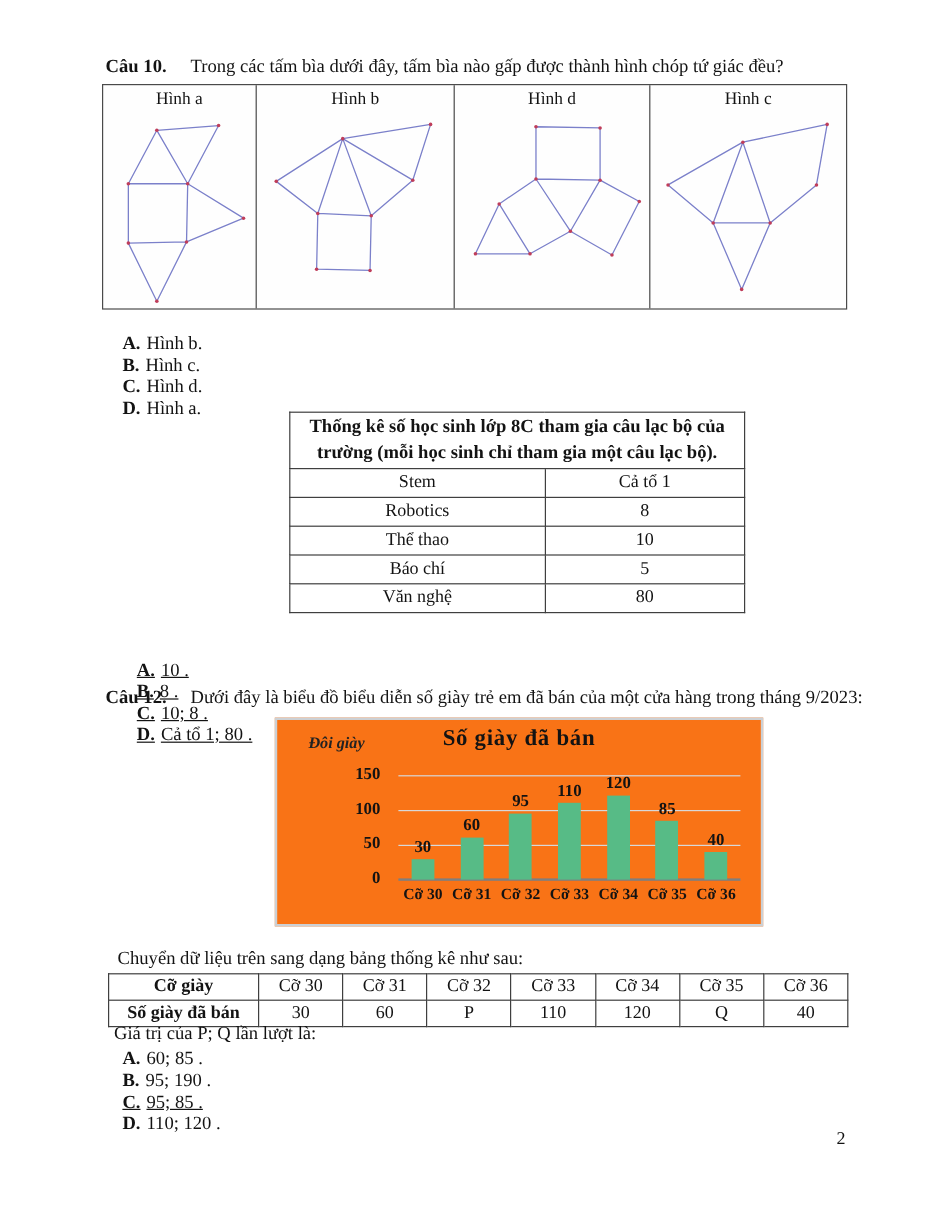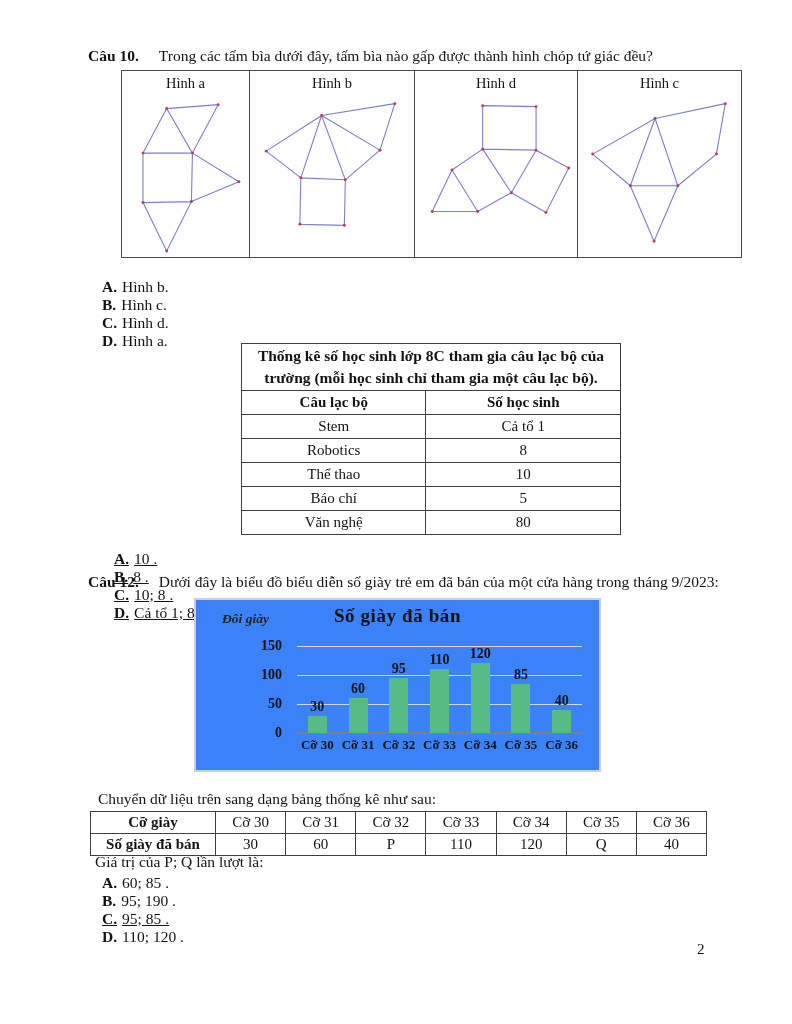--- a/index.html
+++ b/index.html
@@ -3,21 +3,21 @@
 <meta charset="utf-8">
 <style>
   html,body{margin:0;padding:0;background:#ffffff;}
   .page{position:relative;width:792px;height:1024px;background:#ffffff;
         font-family:"Liberation Serif",serif;color:#131313;overflow:hidden;}
   .abs{position:absolute;margin:0;}
   .qline{font-size:15.5px;width:660px;line-height:1.25;}
   .qline b{margin-right:20px;}
 
   
-  .figtable{display:flex;width:621px;height:188px;border:1px solid #4a4a4a;background:#fefefe;box-sizing:border-box;margin-left:36px;}
+  .figtable{display:flex;width:621px;height:188px;border:1px solid #4a4a4a;background:#fefefe;box-sizing:border-box;}
   .figcell{position:relative;height:100%;border-right:1px solid #4a4a4a;box-sizing:border-box;}
   .figcell:nth-child(1){width:128px;}
   .figcell:nth-child(2){width:165px;}
   .figcell:nth-child(3){width:163px;}
   .figcell:nth-child(4){width:163px;border-right:none;}
   .figlabel{position:absolute;top:4px;left:0;right:0;text-align:center;font-size:14.5px;}
   .figsvg{position:absolute;left:0;top:0;width:100%;height:100%;}
   .fig-lines{fill:none;stroke:#7b80ca;stroke-width:1.1;stroke-linejoin:round;}
   .fig-dot{fill:#bf3d5a;}
 
@@ -31,21 +31,21 @@
   .opts-b .opt:nth-child(2){width:162px;}
   .opts-b .opt:nth-child(3){width:155px;text-decoration:underline;}
 
   
   .q11table{border-collapse:collapse;width:380px;font-size:15px;text-align:center;margin-left:36px;}
   .q11table td,.q11table th{border:1px solid #3f3f3f;padding:0 4px;height:23px;}
   .q11table .ttl{font-weight:bold;font-size:15.5px;height:46px;line-height:1.45;}
   .q11table th{font-weight:bold;}
 
   
-  .chartbox{width:403px;height:170px;border:2px solid #ccd0d4;background:#3b82f6;box-sizing:content-box;}
+  .chartbox{width:403px;height:170px;border:2px solid #ccd0d4;background:#f97316;box-sizing:content-box;margin-left:35px;}
   .ylab{position:absolute;left:26px;top:11px;font-style:italic;font-weight:600;font-size:13.5px;color:#222;}
   .ctitle{position:absolute;left:0;right:0;top:5px;text-align:center;font-weight:bold;font-size:19px;letter-spacing:0.6px;}
   .layer{position:absolute;left:0;top:0;right:0;bottom:0;}
   .gline{position:absolute;height:1px;background:#d8d8d8;}
   .axisline{position:absolute;height:2px;background:#7f7f7f;}
   .yt{position:absolute;width:46px;text-align:right;font-weight:bold;font-size:14px;line-height:1;}
   #bars{position:absolute;left:101px;top:46px;width:285px;height:87px;display:flex;align-items:flex-end;}
   .bcol{flex:1;display:flex;flex-direction:column;align-items:center;justify-content:flex-end;height:100%;}
   .bval{font-weight:bold;font-size:14px;line-height:1;margin-bottom:2px;}
   .bar{width:19px;}
@@ -137,24 +137,20 @@
 
   <table class="q11table abs" style="left:205px;top:343px;">
     <tbody>
         <tr>
       <td colspan="2" class="ttl">
         <div>Thống kê số học sinh lớp 8C tham gia câu lạc bộ của</div>
         <div>trường (mỗi học sinh chỉ tham gia một câu lạc bộ).</div>
       </td>
     </tr>
     <tr>
-      <th>Câu lạc bộ</th>
-      <th>Số học sinh</th>
-    </tr>
-    <tr>
           <td>Stem</td>
           <td>Cả tổ 1</td>
         </tr>
     <tr>
           <td>Robotics</td>
           <td>8</td>
         </tr>
     <tr>
           <td>Thể thao</td>
           <td>10</td>

